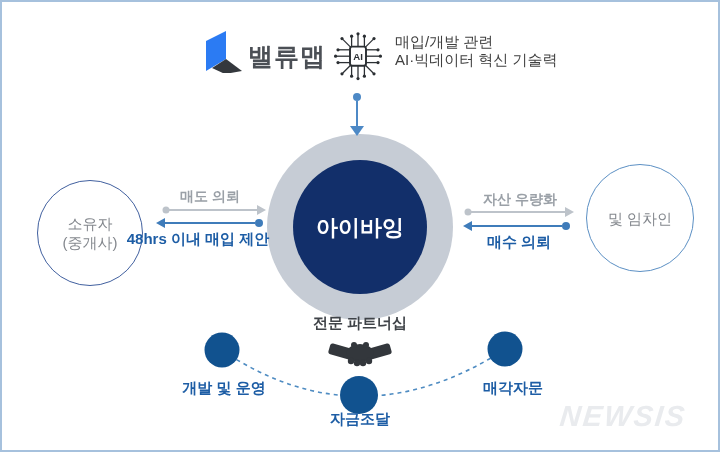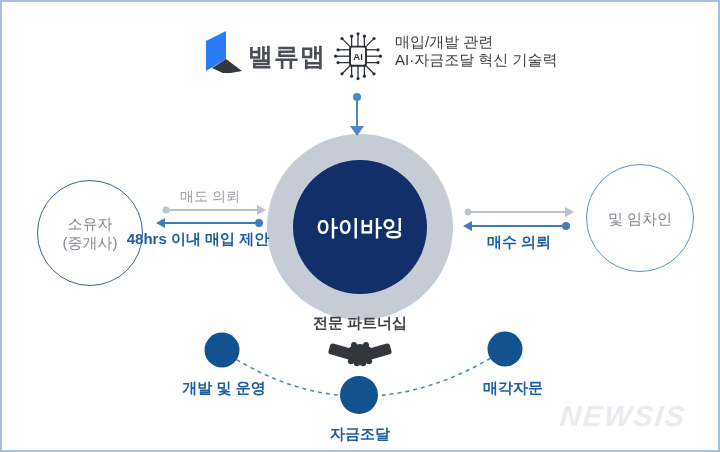--- a/index.html
+++ b/index.html
@@ -2,21 +2,21 @@
 <html><head>
 <meta charset="utf-8">
 <style>
   html,body{margin:0;padding:0;background:#ffffff;}
   #frame{
     position:relative;width:720px;height:452px;box-sizing:border-box;
     border:2px solid #a6c1dd;background:#ffffff;overflow:hidden;
     font-family:"Liberation Sans","DejaVu Sans",sans-serif;
   }
   .abs{position:absolute;}
-  .ctr{text-align:center;}
+  .ctr{text-align:center;font-weight:bold;}
 
   
   #logo-text{left:246px;top:38px;font-size:25px;font-weight:800;color:#4b4f55;letter-spacing:1px;text-align:right;}
   #tagline{left:393px;top:31px;width:200px;font-size:15px;line-height:18px;color:#404040;}
 
   
   .entity-circle{border-radius:50%;background:#ffffff;display:flex;flex-direction:column;
     align-items:center;justify-content:center;font-size:15px;line-height:19px;color:#84888e;}
   #owner-circle{left:35px;top:178px;width:104px;height:104px;border:1.5px solid #41609f;}
   #buyer-circle{left:584px;top:162px;width:106px;height:106px;border:1.5px solid #5c90c4;}
@@ -32,21 +32,21 @@
   .lbl-blue{font-size:15px;font-weight:700;color:#1d5da5;}
   #lbl-sell-request{left:158px;top:186px;width:100px;}
   #lbl-offer-48h{left:120px;top:228px;width:152px;}
   #lbl-asset-upgrade{left:466px;top:189px;width:104px;}
   #lbl-buy-request{left:466px;top:231px;width:102px;}
 
   
   #partnership-title{left:298px;top:312px;width:120px;font-size:15px;font-weight:600;color:#3f4348;}
   .partner-label{font-size:15px;font-weight:700;color:#1d5da5;}
   #partner-label-0{left:158px;top:377px;width:128px;}
-  #partner-label-1{left:308px;top:423px;width:100px;}
+  #partner-label-1{left:308px;top:408px;width:100px;}
   #partner-label-2{left:458px;top:377px;width:106px;}
 
   
   #watermark{left:558px;top:398px;width:150px;font-size:29px;font-weight:700;font-style:italic;
     color:#e9ebee;letter-spacing:2px;transform:skewX(-6deg);}
 
   svg{display:block;}
   #gfx{left:0;top:0;pointer-events:none;}
 </style>
 </head>
@@ -96,21 +96,21 @@
         <circle cx="52" cy="12" r="2"></circle>
       <circle cx="12" cy="56" r="2"></circle>
         <circle cx="52" cy="56" r="2"></circle>
     </g>
     <rect x="22" y="22" width="20" height="24" rx="3" fill="#ffffff" stroke="#2b2f33" stroke-width="2.4"></rect>
     <text x="32" y="39" text-anchor="middle" font-size="12" font-weight="bold" fill="#2b2f33">AI</text>
   </svg>
 
   <div class="abs" id="tagline">
     <div>매입/개발 관련</div>
-    <div>AI·자금조달 혁신 기술력</div>
+    <div>AI·빅데이터 혁신 기술력</div>
   </div>
 
   <div class="abs" id="platform-ring"></div>
   <div class="abs" id="platform-core">
     <div>아이바잉</div>
   </div>
 
   <div class="abs entity-circle" id="owner-circle">
     <div>소유자</div>
     <div>(중개사)</div>
@@ -165,20 +165,21 @@
         <circle cx="25" cy="26" r="3.2"></circle>
       <circle cx="31" cy="26" r="3.2"></circle>
         <circle cx="37" cy="24" r="3.2"></circle>
       <circle cx="22" cy="8" r="3"></circle>
         <circle cx="34" cy="8" r="3"></circle>
     </g>
   </svg>
 
   <div class="abs ctr lbl-gray" id="lbl-sell-request">매도 의뢰</div>
   <div class="abs ctr lbl-blue" id="lbl-offer-48h">48hrs 이내 매입 제안</div>
+  <div class="abs ctr lbl-gray" id="lbl-asset-upgrade">자산 우량화</div>
   <div class="abs ctr" id="partnership-title">전문 파트너십</div>
 
   <div class="abs ctr lbl-blue" id="lbl-buy-request">매수 의뢰</div>
   <div class="abs ctr partner-label" id="partner-label-0">개발 및 운영</div>
   <div class="abs ctr partner-label" id="partner-label-1">자금조달</div>
   <div class="abs ctr partner-label" id="partner-label-2">매각자문</div>
 
   <div class="abs" id="watermark">NEWSIS</div>
 </div>
 

